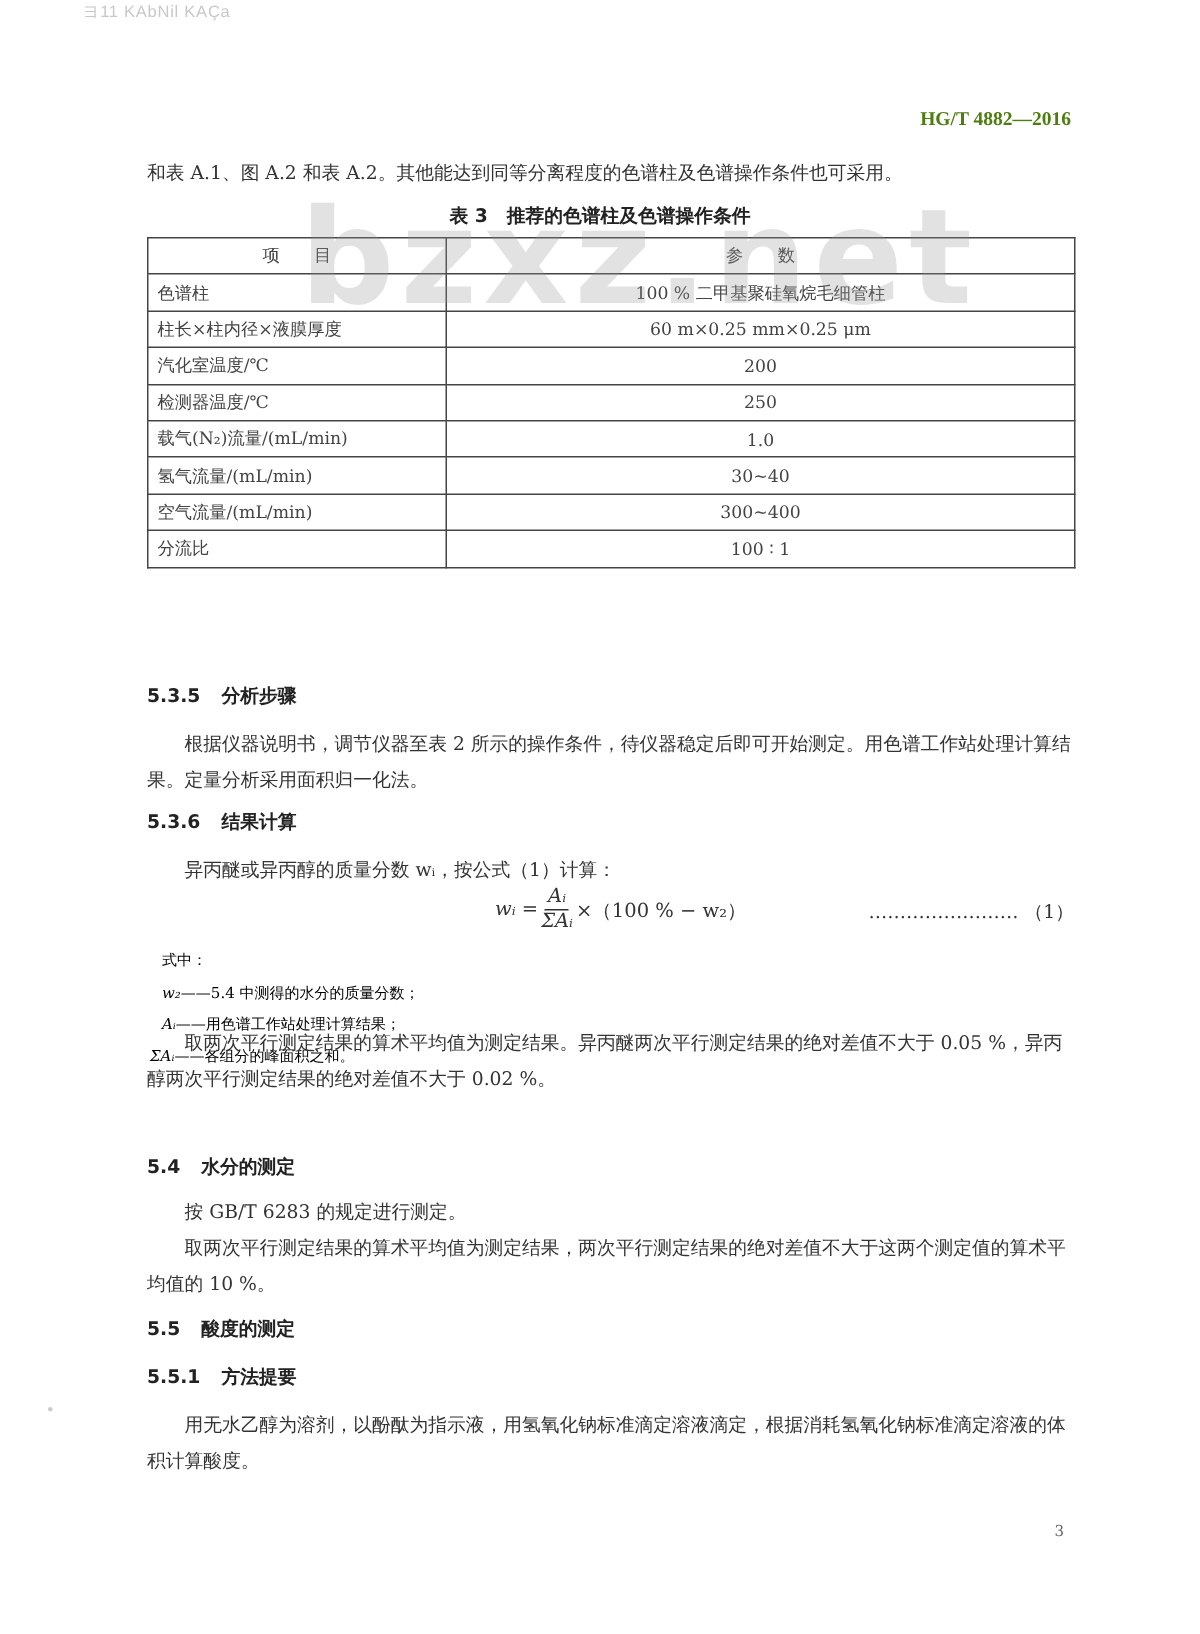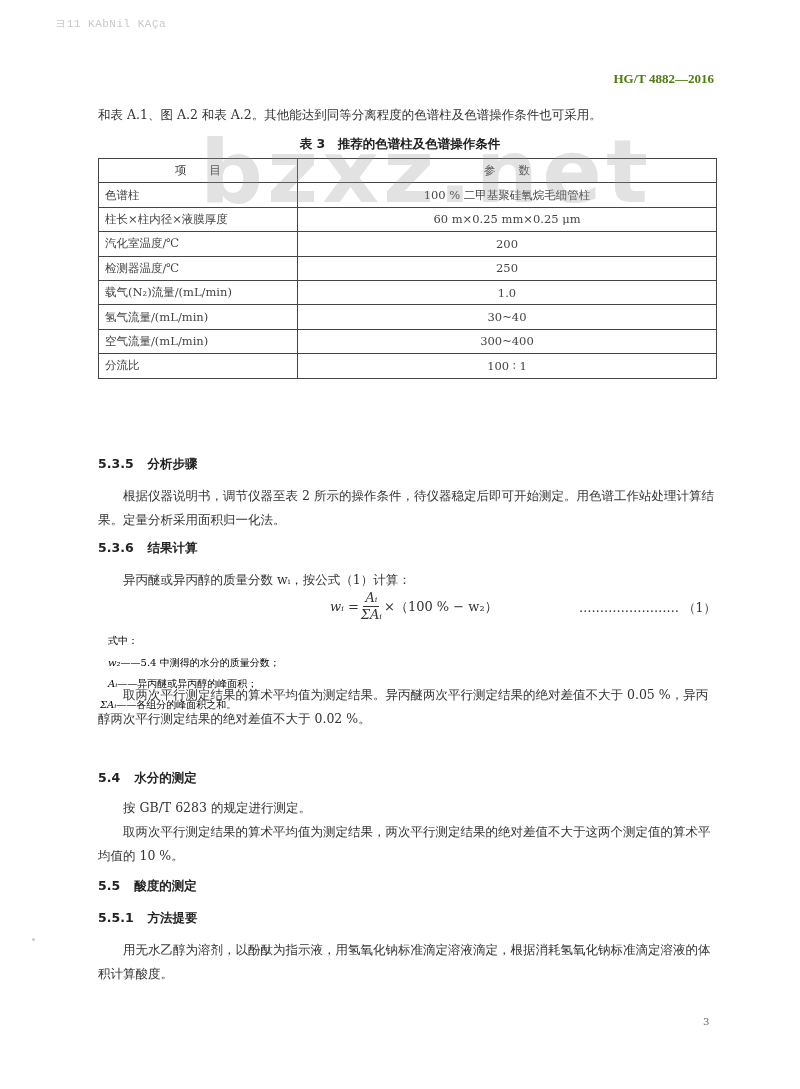--- a/index.html
+++ b/index.html
@@ -2,22 +2,22 @@
 <html><head>
 <meta charset="utf-8">
 <style>
   html, body { margin: 0; padding: 0; background: #ffffff; }
   body {
     width: 800px; height: 1089px; position: relative; overflow: hidden;
     font-family: "DejaVu Serif", "Liberation Serif", serif;
     color: #222;
   }
   .topmark {
-    position: absolute; left: 55px; top: 16px;
-    font-family: Liberation Mono, monospace; font-size: 11px; color: #c8c8c8;
+    position: absolute; left: 55px; top: 0px;
+    font-family: Liberation Sans, sans-serif; font-size: 11px; color: #c8c8c8;
     letter-spacing: 0.5px;
   }
   .stdcode {
     position: absolute; right: 86px; top: 71px;
     font-family: Liberation Serif, serif; font-weight: bold;
     font-size: 13px; color: #4d7c0f;
   }
   .para {
     position: absolute; left: 98px; width: 620px;
     font-size: 12.5px; line-height: 24px; color: #333;
@@ -142,21 +142,21 @@
 <div class="eqno">
   <span>……………………</span>
   <span>（1）</span>
 </div>
 
 <div class="where" style="top:630px;">式中：</div>
 <div class="where" style="top:652px;">
   <span class="sym">w₂</span><span>——5.4 中测得的水分的质量分数；</span>
 </div>
 <div class="where" style="top:673px;">
-  <span class="sym">Aᵢ</span><span>——异丙醚或异丙醇的峰面积；</span>
+  <span class="sym">Aᵢ</span><span>——用色谱工作站处理计算结果；</span>
 </div>
 <div class="where" style="top:694px; left:100px;">
   <span class="sym">ΣAᵢ</span><span>——各组分的峰面积之和。</span>
 </div>
 <div class="para indent" style="top:683px;">取两次平行测定结果的算术平均值为测定结果。异丙醚两次平行测定结果的绝对差值不大于 0.05 %，异丙醇两次平行测定结果的绝对差值不大于 0.02 %。</div>
 
 <div class="heading" style="top:770px;">
   <span class="num">5.4</span><span>水分的测定</span>
 </div>
 <div class="para indent" style="top:796px;">按 GB/T 6283 的规定进行测定。</div>

